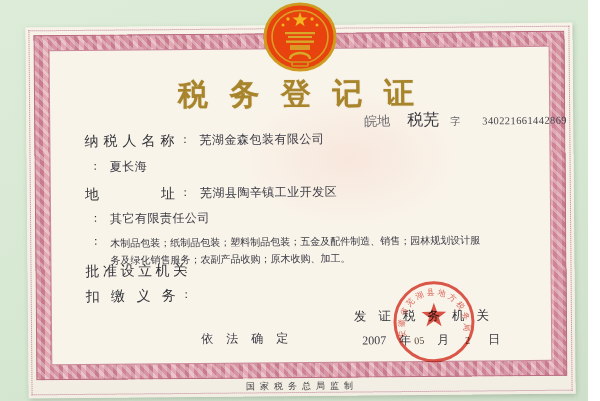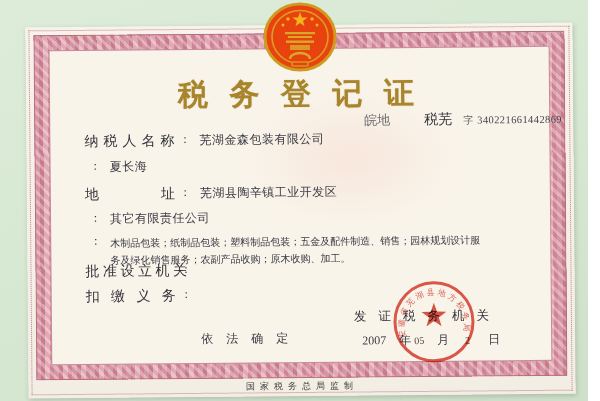--- a/index.html
+++ b/index.html
@@ -41,23 +41,23 @@
   .emblem{position:absolute;left:261px;top:2px;width:78px;height:70px;z-index:5;}
   
   .title{
     position:absolute;top:49px;left:0;width:100%;text-align:center;
     font-size:30px;font-weight:bold;color:#a8852b;letter-spacing:7px;
     text-shadow:0 0 1px rgba(150,110,30,.5);white-space:nowrap;
   }
   
   .serial{position:absolute;top:86px;left:338px;color:#5a5a60;white-space:nowrap;}
   .serial .s-region{font-size:13px;color:#6a6a70;}
-  .serial .s-office{font-size:14px;color:#34343c;margin-left:30px;}
+  .serial .s-office{font-size:16px;color:#34343c;margin-left:13px;}
   .serial .s-zi{font-size:10px;margin-left:7px;}
-  .serial .s-num{font-size:10.5px;color:#46464e;margin-left:0;letter-spacing:.4px;}
+  .serial .s-num{font-size:10.5px;color:#46464e;margin-left:18px;letter-spacing:.4px;}
   .serial .s-hao{font-size:10px;margin-left:24px;}
   
   .row{position:absolute;left:58px;display:flex;align-items:flex-start;}
   .lbl{
     display:inline-block;width:90px;font-size:14px;color:#33333a;
     text-align:justify;text-align-last:justify;white-space:nowrap;
   }
   .colon{font-size:11px;color:#33333a;margin-left:5px;}
   .val{font-size:12px;color:#3a3a44;margin-left:9px;letter-spacing:.5px;white-space:nowrap;}
   .r1{top:106px}.r2{top:132px}.r3{top:159px}.r4{top:184px}

